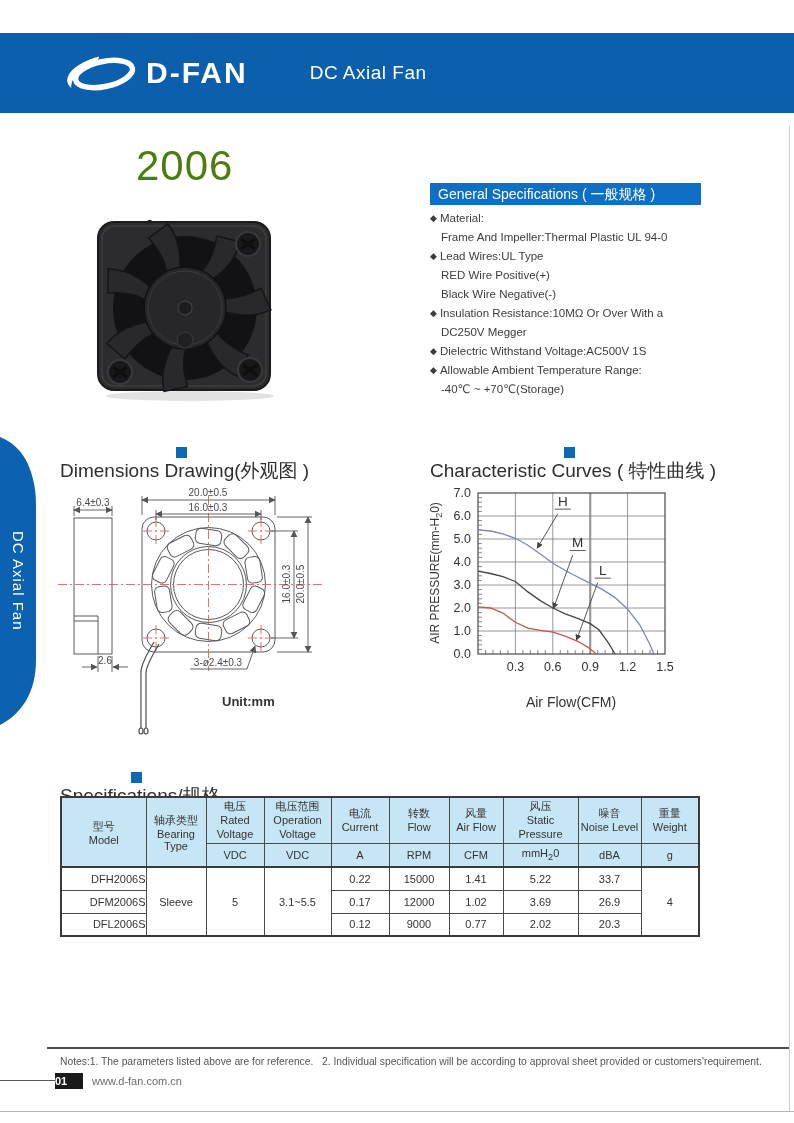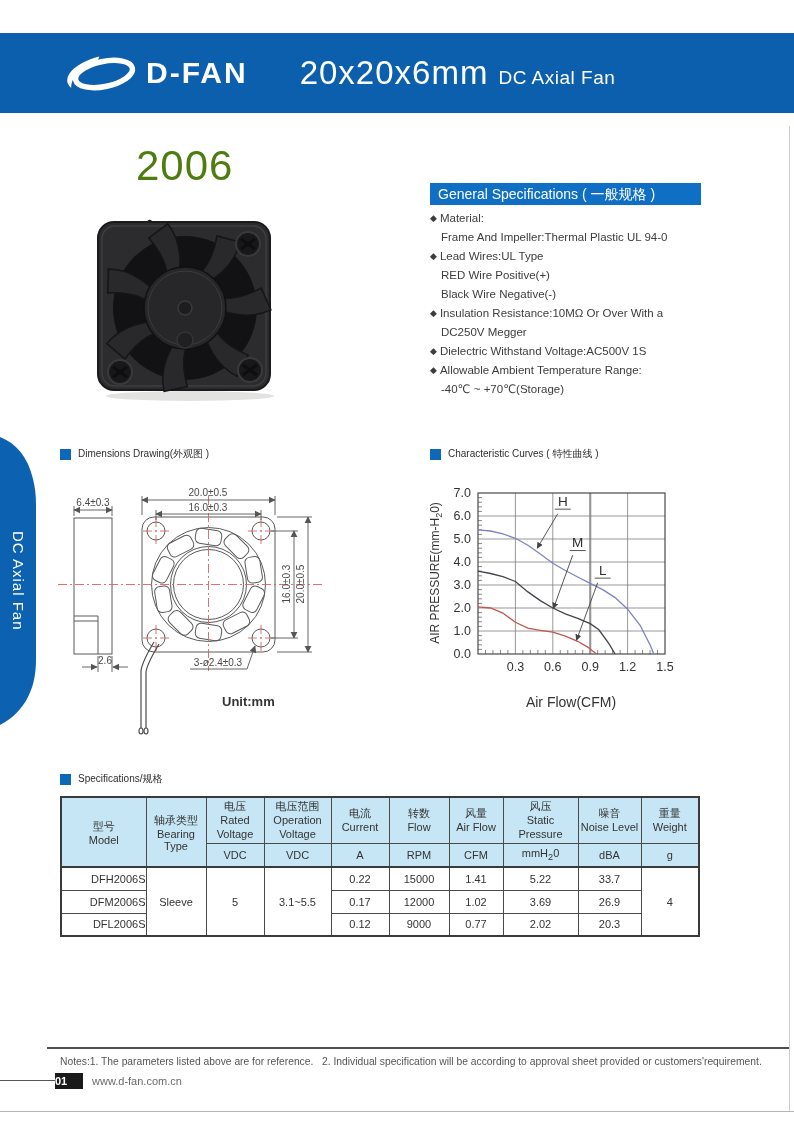--- a/index.html
+++ b/index.html
@@ -32,21 +32,21 @@
   
   .gs-bar {
     position:absolute; left:430px; top:172px; width:271px; height:22px;
     background:#0f6fc4; color:#fff; font-size:14px; line-height:22px; padding-left:8px;
   }
   .gs-list { position:absolute; left:430px; top:198px; width:340px; font-size:11.5px; color:#3c3c3c; }
   .gs-row { height:19px; line-height:19px; white-space:nowrap; }
   .gs-row .bullet { font-size:9px; color:#3c3c3c; margin-right:3px; vertical-align:1px; }
   .gs-row.indent { padding-left:11px; }
   
-  .section-title { position:absolute; display:flex; align-items:center; font-size:10px; color:#2e2e2e; }
+  .section-title { position:absolute; display:flex; align-items:center; font-size:19px; color:#2e2e2e;flex-direction:column; }
   .section-title .sq { width:11px; height:11px; background:#0e68b8; margin-right:7px; }
   .st-dims  { left:60px;  top:436px; }
   .st-curves{ left:430px; top:436px; }
   .st-specs { left:60px;  top:761px; }
   
   .dims-svg  { position:absolute; left:50px;  top:455px; }
   .chart-svg { position:absolute; left:425px; top:458px; }
   
   .spec-table {
     position:absolute; left:60px; top:785px; width:638px;
@@ -80,21 +80,20 @@
     <div class="logo-wrap">
       <svg width="84" height="48" viewBox="0 0 84 48">
         <g transform="translate(46,25) rotate(-12)">
           <ellipse cx="0" cy="0" rx="29" ry="12.5" fill="none" stroke="#ffffff" stroke-width="5.5"></ellipse>
           <path d="M -35,7 C -44,-5 -27,-17 -1,-18 L -6,-10 C -24,-10 -33,-3 -35,7 Z" fill="#ffffff"></path>
         </g>
       </svg>
       <span class="logo-text">D-FAN</span>
     </div>
     <div class="head-title">
-      <span class="big">20x20x6mm</span>
       <span class="small">DC Axial Fan</span>
     </div>
   </div>
 
   <div class="side-tab">
     <svg width="40" height="292" viewBox="0 0 40 292">
       <path d="M0,2 C16,8 28,22 33,44 C35,52 36,60 36,70 L36,224 C36,238 34,250 28,262 C22,274 12,284 0,290 Z" fill="#0c62b1"></path>
     </svg>
     <div class="tab-label">DC Axial Fan</div>
   </div>

